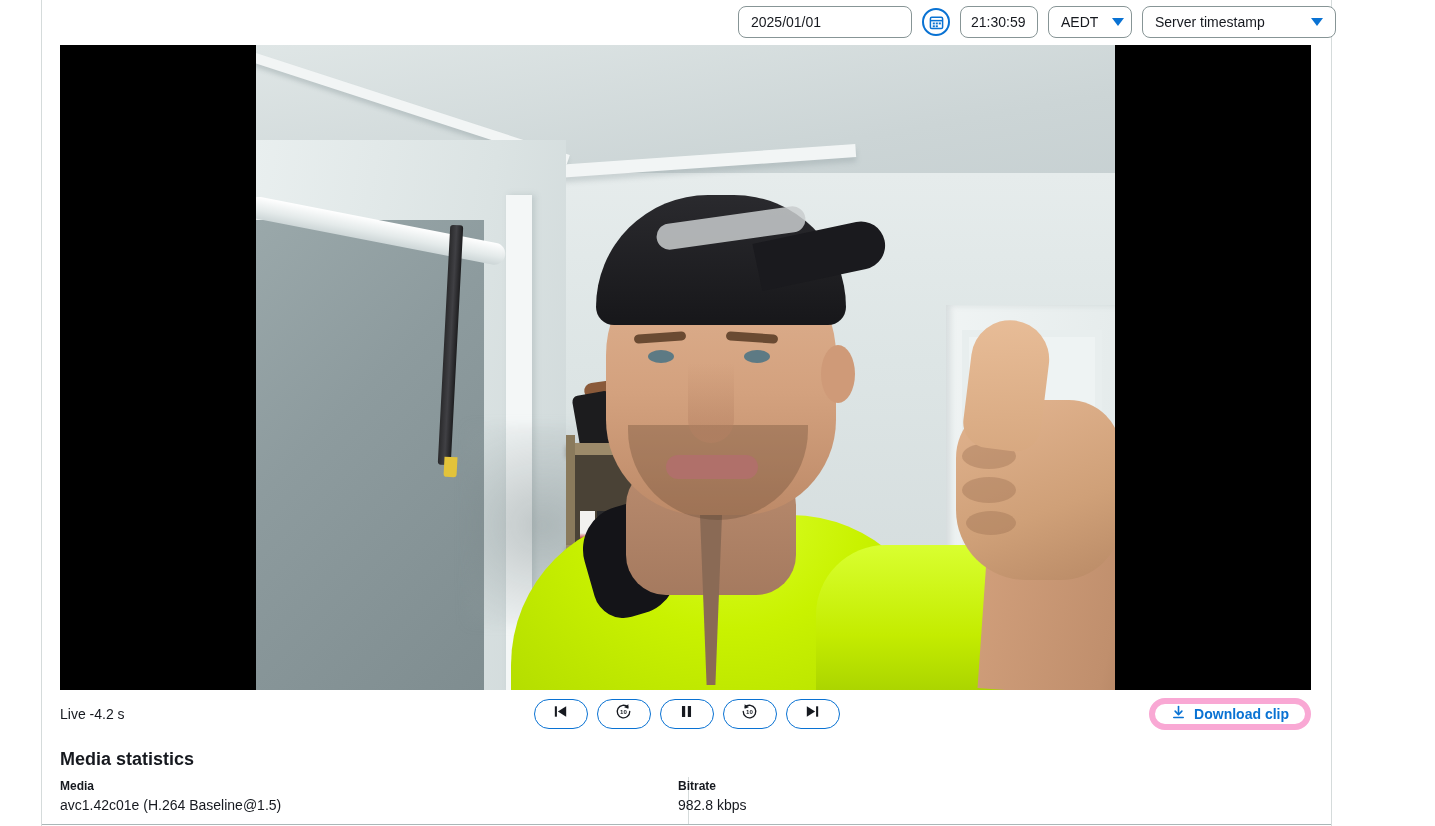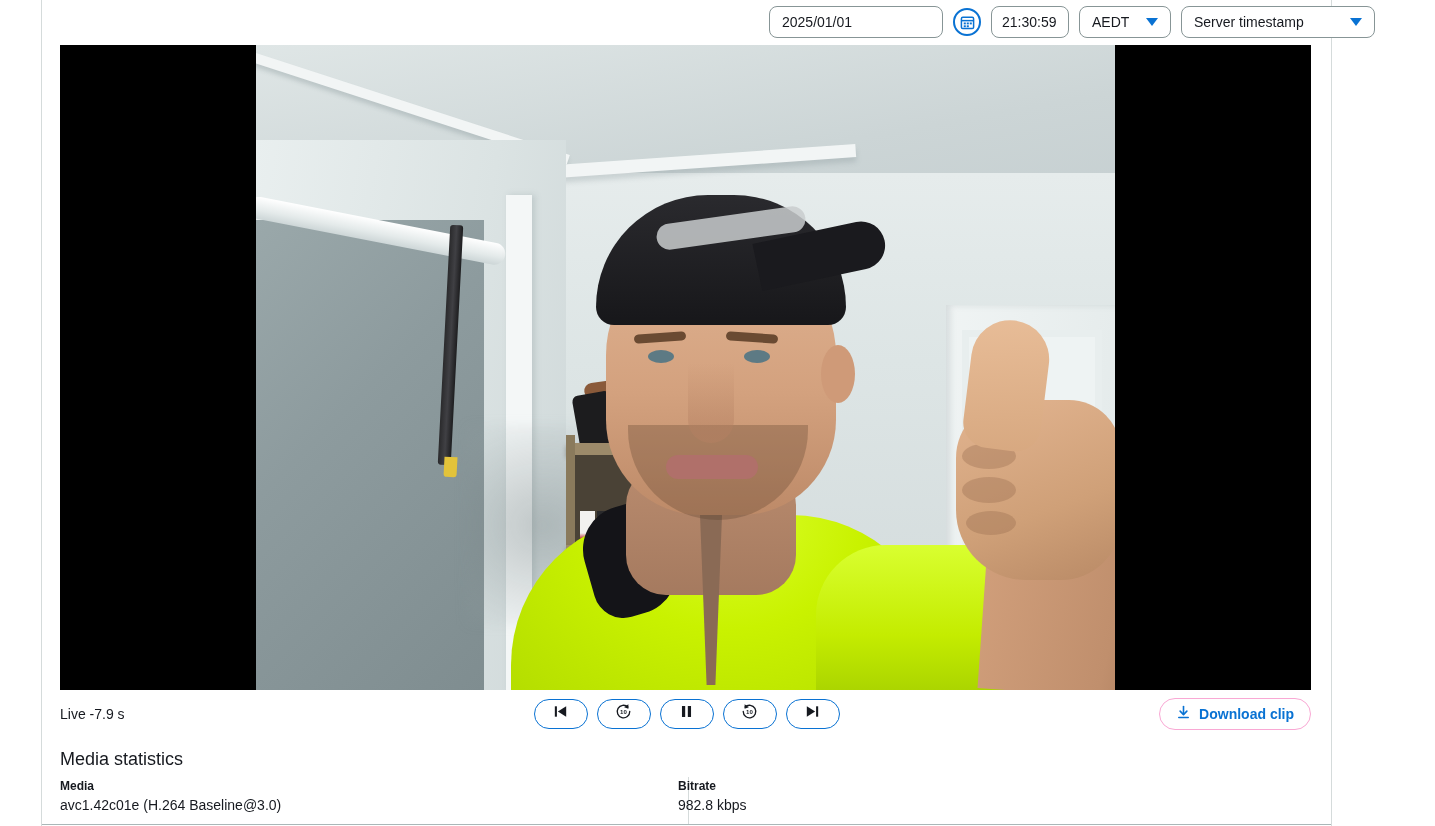--- a/index.html
+++ b/index.html
@@ -32,21 +32,21 @@
 
   
   .toolbar {
     position: absolute;
     top: 0; left: 0;
     width: 1435px;
     height: 44px;
     display: flex;
     align-items: center;
     justify-content: flex-end;
-    padding-right: 60px;
+    padding-right: 99px;
     gap: 10px;
   }
 
   .field {
     height: 32px;
     border: 1px solid #879596;
     border-radius: 8px;
     background: #ffffff;
     display: flex;
     align-items: center;
@@ -66,21 +66,21 @@
     background: #ffffff;
     display: flex;
     align-items: center;
     justify-content: space-between;
     padding: 0 12px;
     font-size: 14px;
     color: #16191f;
     white-space: nowrap;
     gap: 14px;
   }
-  .select-tz { width: 92px; justify-content: space-between; }
+  .select-tz { width: 84px; justify-content: space-between; }
   .select-ts { width: 194px; }
 
   .caret {
     width: 0; height: 0;
     border-left: 6px solid transparent;
     border-right: 6px solid transparent;
     border-top: 8px solid #0972d3;
     flex: 0 0 auto;
   }
 
@@ -390,21 +390,21 @@
     border: 1px solid #0972d3;
     border-radius: 16px;
     background: #ffffff;
     display: flex; align-items: center; justify-content: center;
     cursor: pointer;
   }
   .dl-btn {
     position: absolute;
     right: 20px;
     height: 32px;
-    border: 1px solid #f9a8d4;
+    border: 6px solid #f9a8d4;
     border-radius: 16px;
     background: #ffffff;
     color: #0972d3;
     font-size: 14px;
     font-weight: bold;
     display: flex; align-items: center; justify-content: center;
     gap: 8px;
     padding: 0 16px;
     cursor: pointer;
     white-space: nowrap;
@@ -423,21 +423,21 @@
   .stats {
     position: absolute;
     left: 42px; top: 737px;
     width: 1289px; height: 89px;
     background: #ffffff;
   }
   .stats-title {
     position: absolute;
     left: 18px; top: 12px;
     font-size: 18px;
-    font-weight: normal;
+    font-weight: bold;
     color: #16191f;
   }
   .stat-col {
     position: absolute;
     top: 42px;
   }
   .stat-col.col-1 { left: 18px; }
   .stat-col.col-2 { left: 636px; }
   .stat-label {
     font-size: 12px;
@@ -571,21 +571,21 @@
       <div class="fist"></div>
       <div class="knuckle k1"></div>
       <div class="knuckle k2"></div>
       <div class="knuckle k3"></div>
       <div class="thumb"></div>
     </div>
   </div>
 
   <div class="player-bar">
 
-    <div class="live-label">Live -7.9 s</div>
+    <div class="live-label">Live -4.2 s</div>
 
     <div class="transport">
 
       <div class="tbtn">
         <span>
           <svg width="17" height="17" viewBox="0 0 18 18" aria-hidden="true">
             <rect x="3" y="3.5" width="2.2" height="11" fill="#16191f"></rect>
             <polygon points="15,3.5 15,14.5 6.2,9" fill="#16191f"></polygon>
           </svg>
         </span>
@@ -647,21 +647,21 @@
   <div class="hr hr-1"></div>
 
   <div class="stats">
 
     <div class="stats-title">Media statistics</div>
 
     <div class="stat-divider"></div>
 
     <div class="stat-col col-1">
       <div class="stat-label">Media</div>
-      <div class="stat-value">avc1.42c01e (H.264 Baseline@3.0)</div>
+      <div class="stat-value">avc1.42c01e (H.264 Baseline@1.5)</div>
     </div>
 
     <div class="stat-col col-2">
       <div class="stat-label">Bitrate</div>
       <div class="stat-value">982.8 kbps</div>
     </div>
 
   </div>
 
   <div class="hr-bottom"></div>

